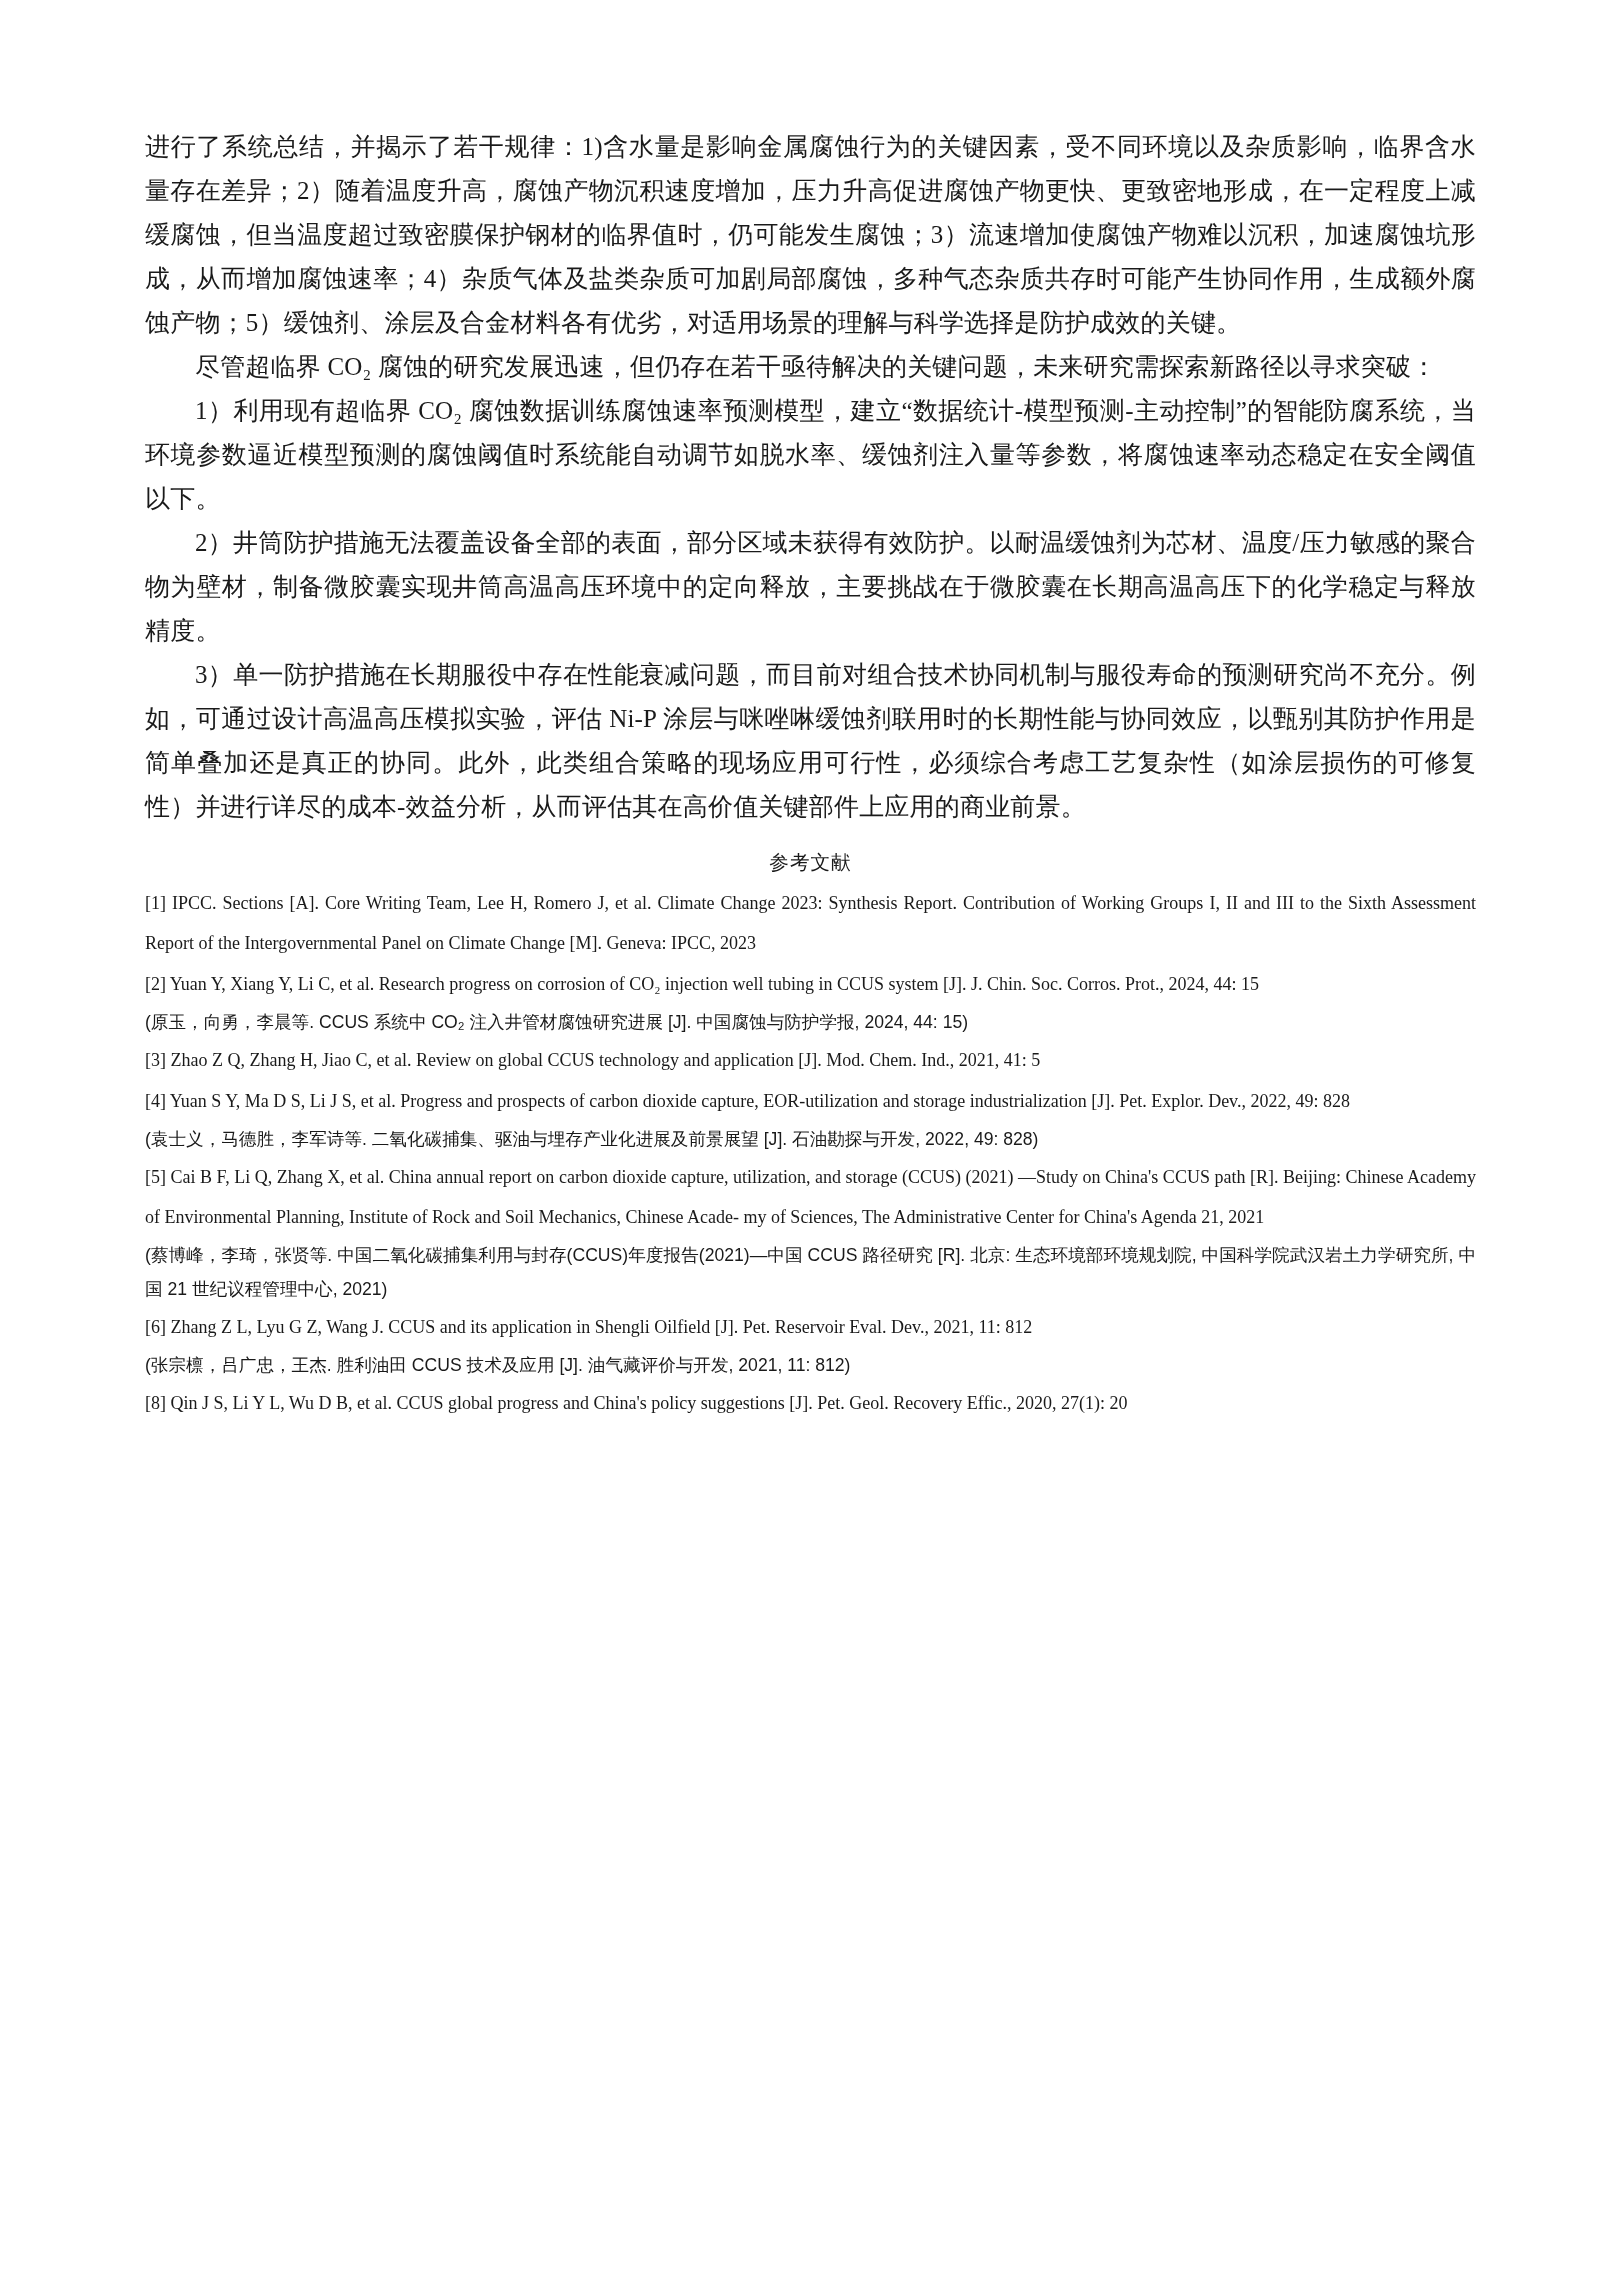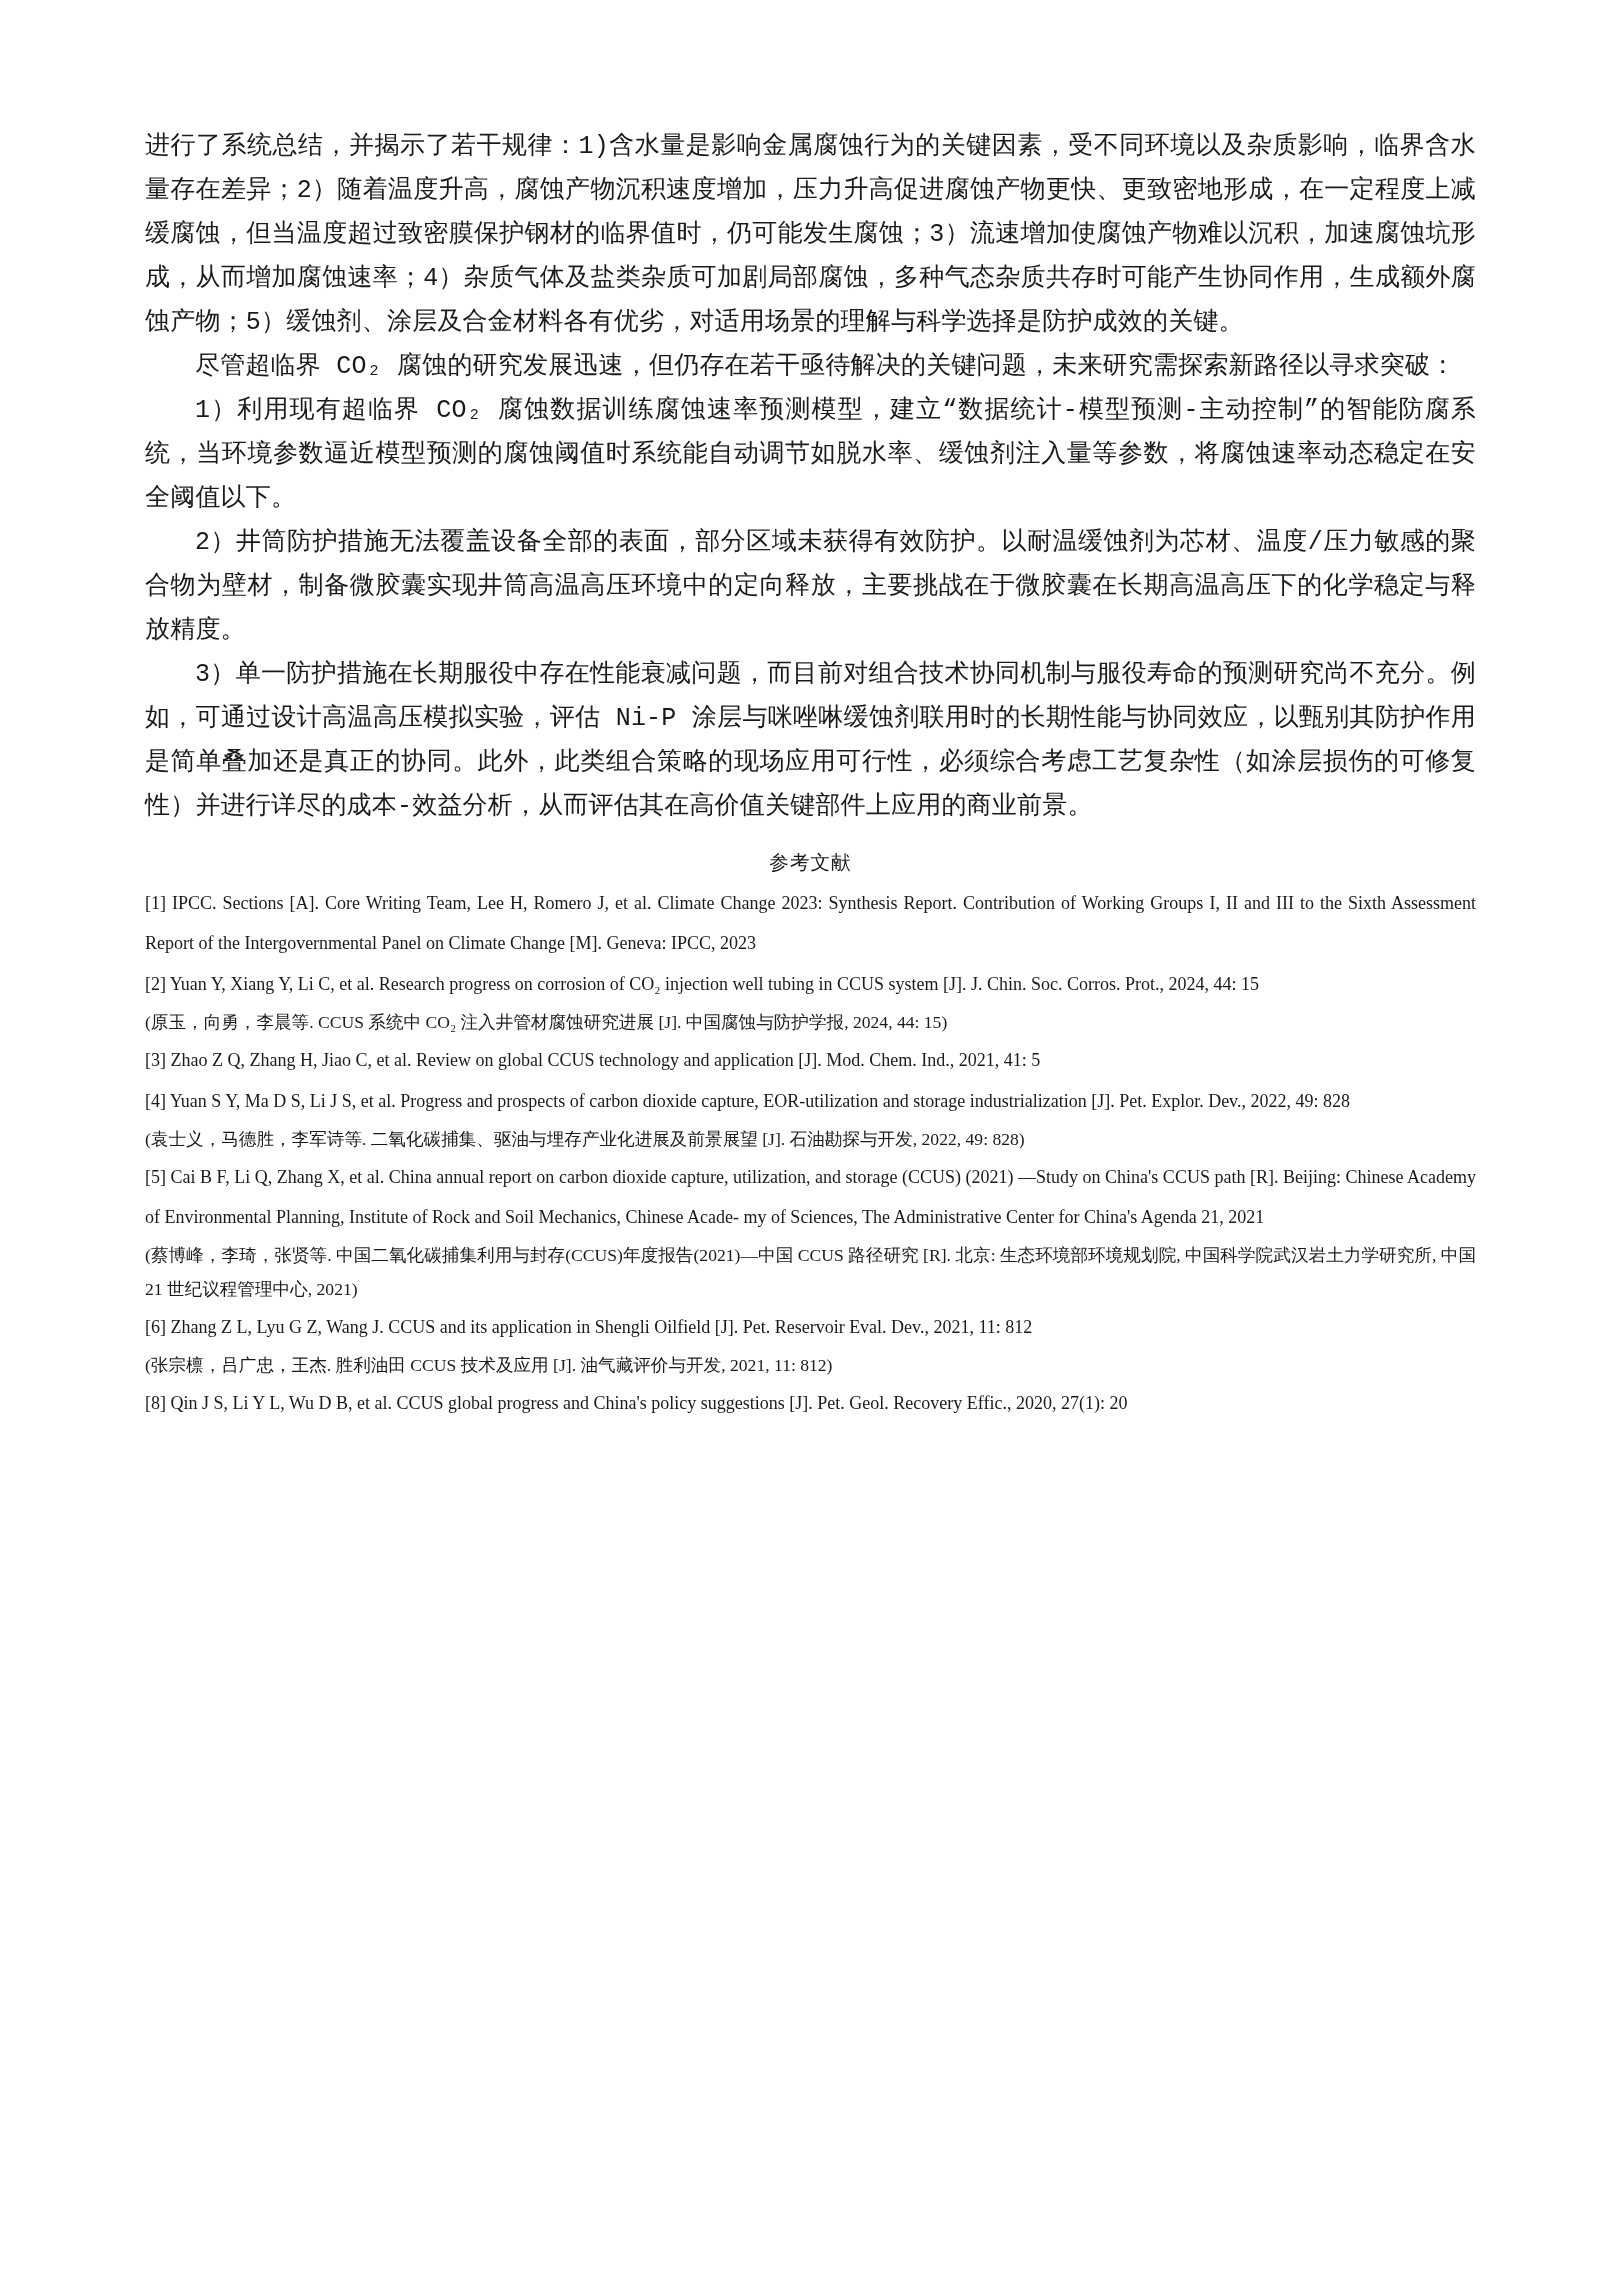--- a/index.html
+++ b/index.html
@@ -14,21 +14,21 @@
     color: #1a1a1a;
   }
   .page {
     position: relative;
     width: 1621px;
     height: 2293px;
     box-sizing: border-box;
     padding: 125px 145px 59px 145px;
   }
   .body-text {
-    font-family: Liberation Mono, monospace;
+    font-family: Liberation Serif, serif;
     font-size: 25px;
     line-height: 44px;
     text-align: justify;
     text-justify: inter-ideograph;
     letter-spacing: 0.2px;
     margin: 0;
   }
   .indent2 {
     text-indent: 2em;
   }
@@ -45,21 +45,21 @@
     padding: 0;
   }
   .ref-item {
     font-family: "Liberation Serif", serif;
     font-size: 18px;
     line-height: 40px;
     text-align: justify;
     margin: 0 0 1px 0;
   }
   .ref-cn {
-    font-family: Liberation Serif, serif;
+    font-family: Liberation Sans, sans-serif;
     font-size: 17.6px;
     line-height: 34px;
     text-align: justify;
     margin: 0 0 1px 0;
   }
 </style>
 </head>
 <body>
 
 <div class="page">

